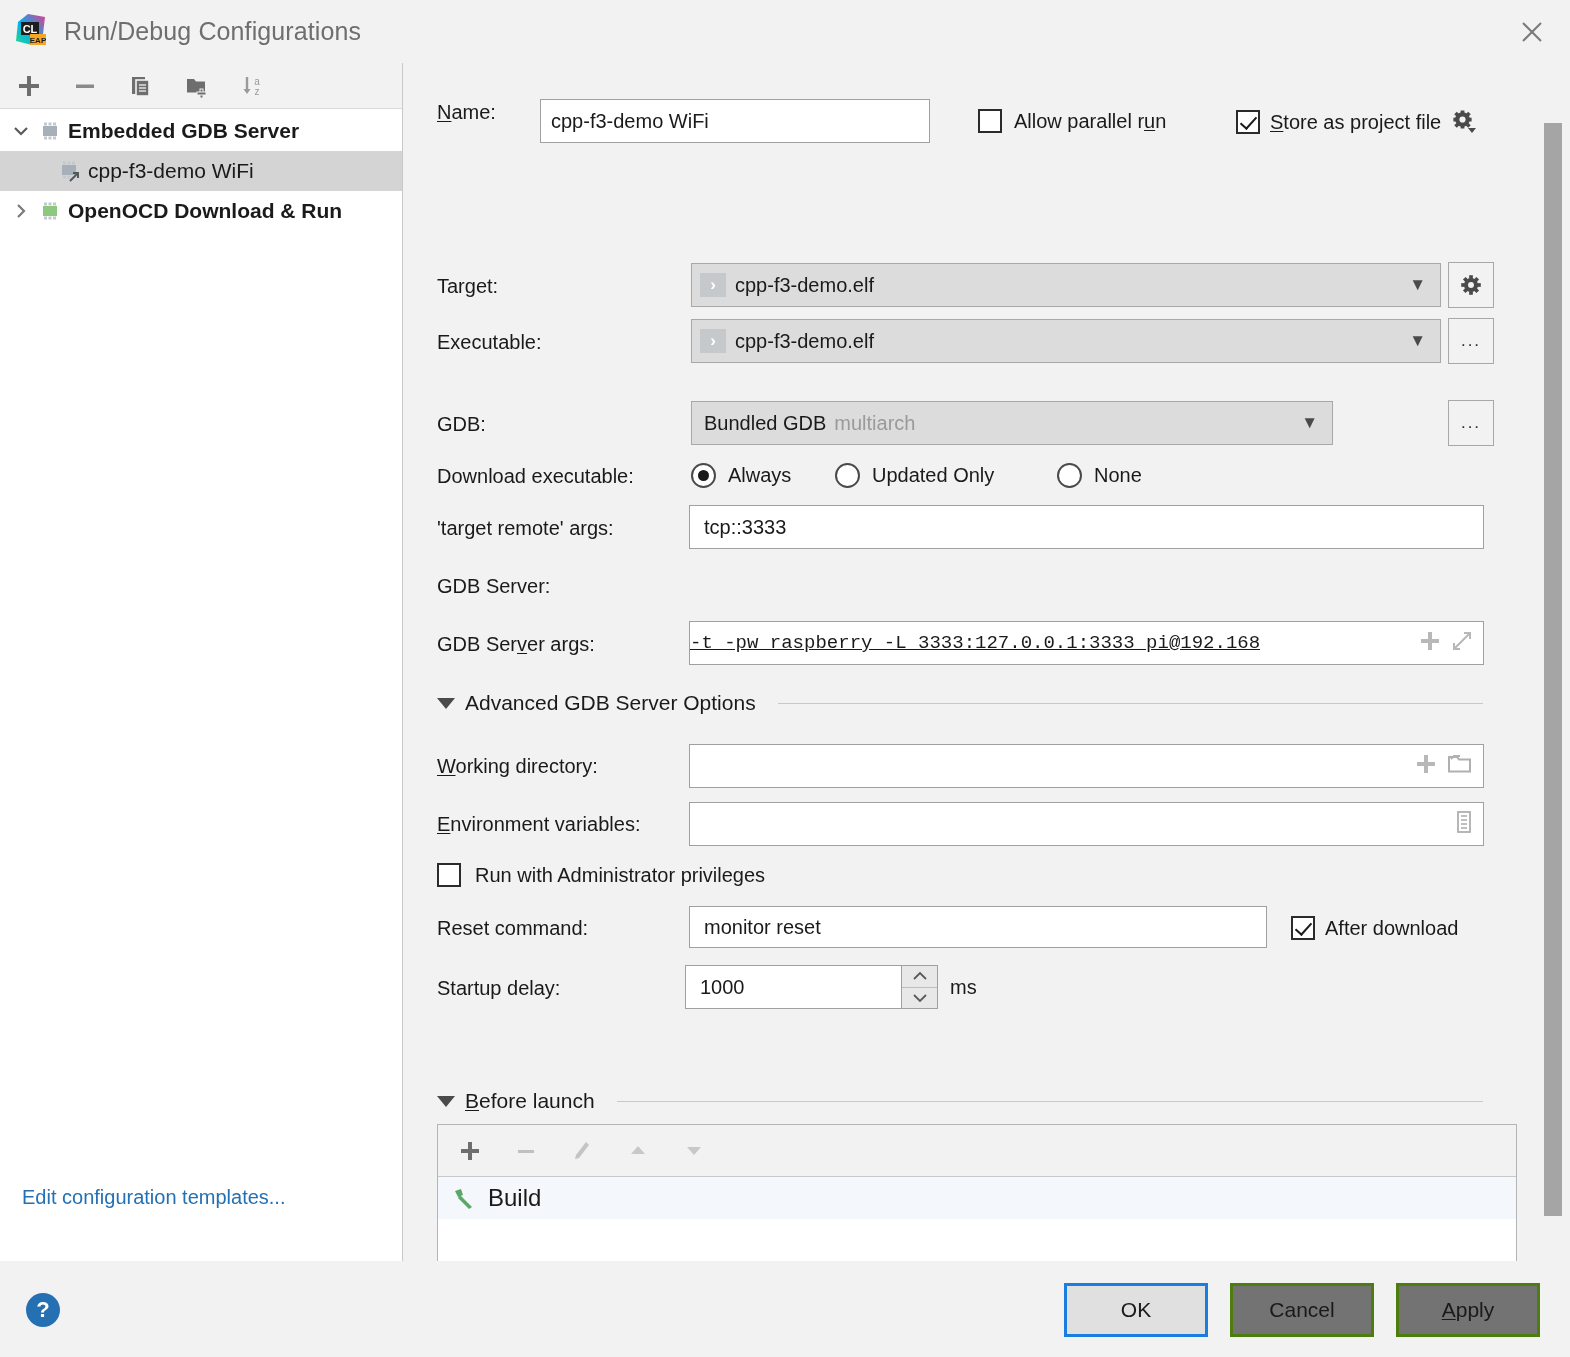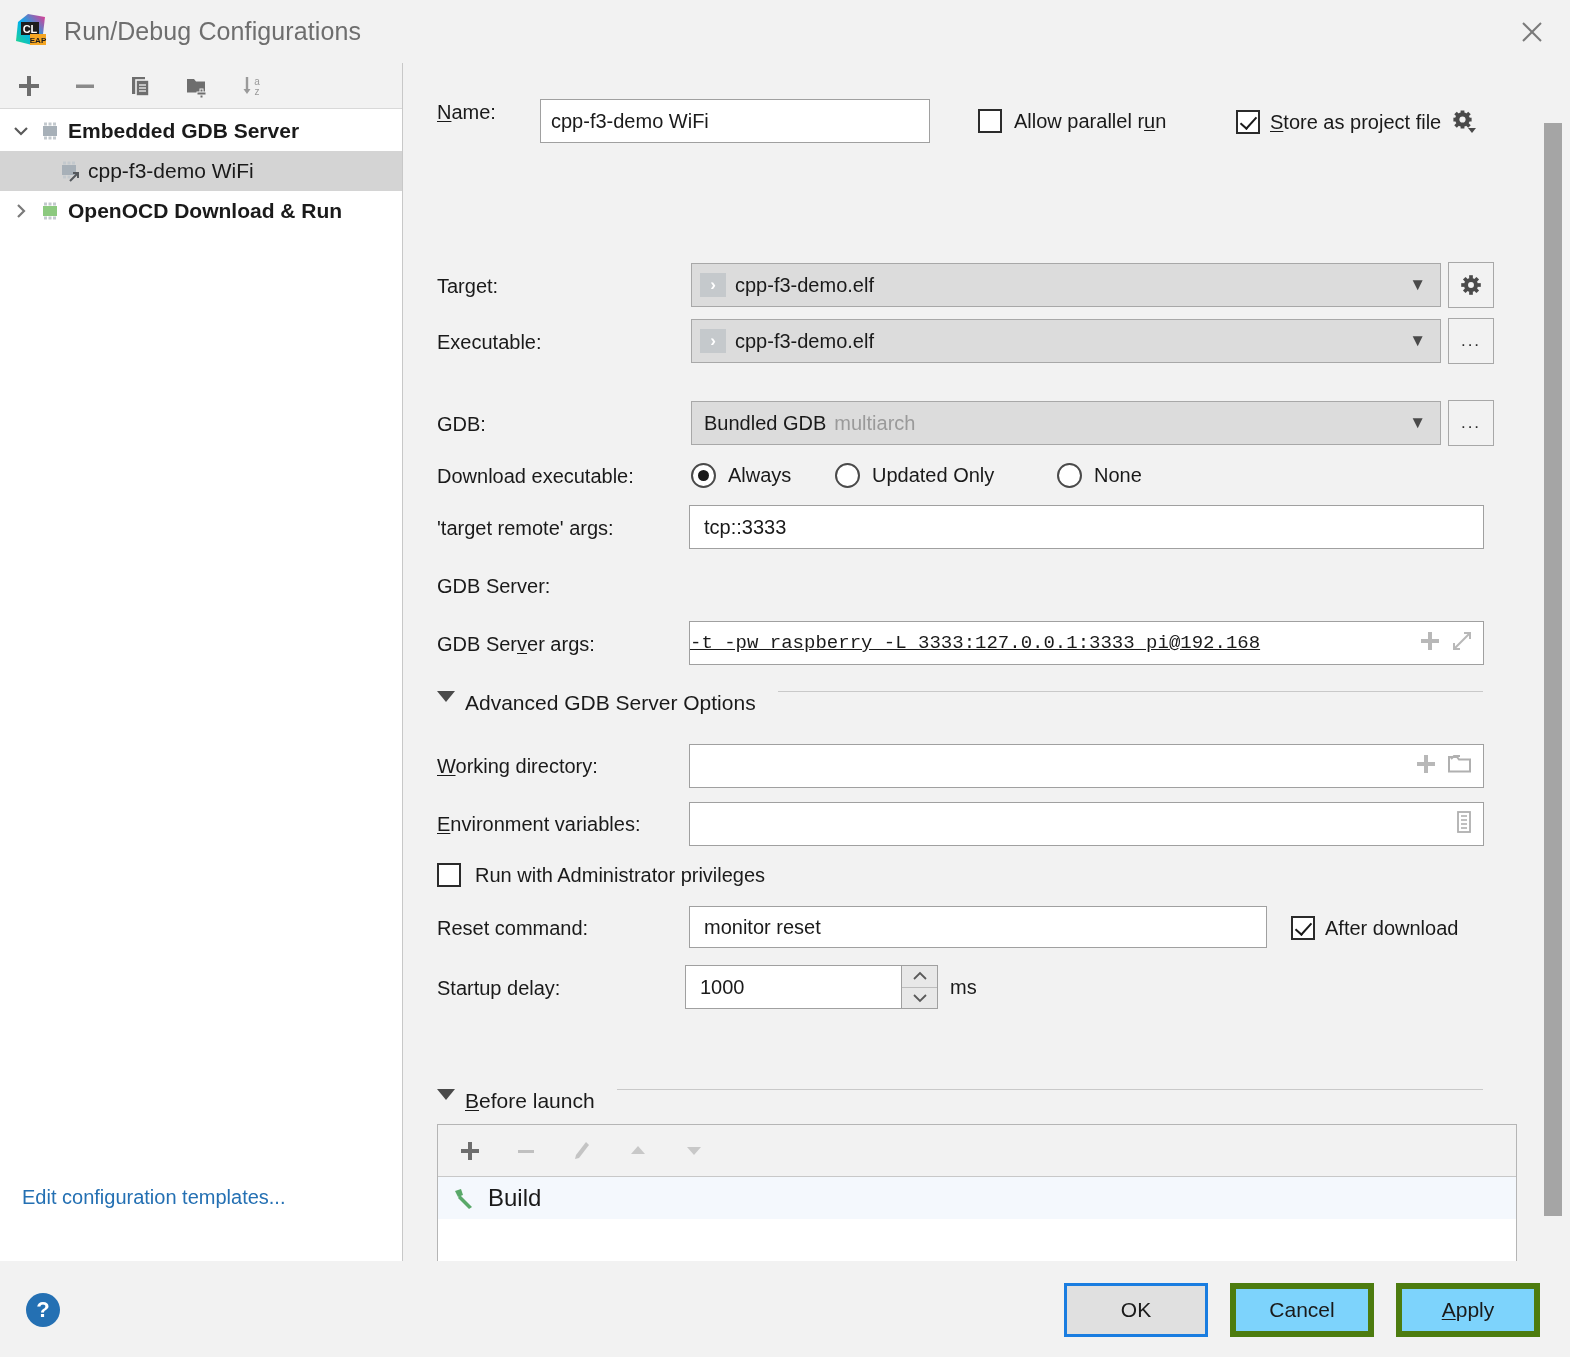--- a/index.html
+++ b/index.html
@@ -209,21 +209,21 @@
     position: absolute;
     left: 5px; top: 5px;
     width: 11px; height: 11px;
     border-radius: 50%;
     background: #1a1a1a;
   }
 
   .mono { font-family: "Liberation Mono", monospace; font-size: 19px; }
 
   
-  .section-hdr { display: flex; gap: 10px; }
+  .section-hdr { display: flex; align-items: center; gap: 10px; }
   .tri {
     width: 0; height: 0;
     border-left: 9px solid transparent;
     border-right: 9px solid transparent;
     border-top: 11px solid #4a4a4a;
     cursor: pointer;
   }
   .sec-line { height: 1px; background: #c9c9c9; flex: 1 1 auto; margin-left: 12px; }
 
   
@@ -265,22 +265,22 @@
   }
   .help-btn {
     width: 34px; height: 34px; border-radius: 50%;
     background: #2470b3; color: #fff;
     display: flex; align-items: center; justify-content: center;
     font-size: 22px; font-weight: bold; cursor: pointer;
   }
   .btn-group { margin-left: auto; display: flex; gap: 22px; }
   .dlg-btn {
     width: 144px; height: 54px;
-    background: #7dd3fc;
-    border: 6px solid #4d7c0f;
+    background: #737373;
+    border: 3px solid #4d7c0f;
     display: flex; align-items: center; justify-content: center;
     font-size: 21px; cursor: pointer;
   }
   .dlg-btn.primary { border: 3px solid #1a7de0; background: #e0e0e0; }
 </style>
 </head>
 <body>
 
 <div class="dialog">
 
@@ -486,21 +486,21 @@
         <div class="combofield" style="position:absolute; left:288px; top:256px; width:750px;">
           <span class="elf-badge">›</span>
           <span>cpp-f3-demo.elf</span>
           <span class="chev">▼</span>
         </div>
         <div class="sq-btn" style="position:absolute; left:1045px; top:255px; font-size:17px; color:#2b2b2b; letter-spacing:2px;">...</div>
 
         <div class="row" style="left:34px; top:350px;">
           <span class="lbl">GDB:</span>
         </div>
-        <div class="combofield" style="position:absolute; left:288px; top:338px; width:750px; padding-left:12px;">
+        <div class="combofield" style="position:absolute; left:288px; top:338px; width:642px; padding-left:12px;">
           <span>Bundled GDB</span>
           <span style="color:#9a9a9a; margin-left:8px;">multiarch</span>
           <span class="chev">▼</span>
         </div>
         <div class="sq-btn" style="position:absolute; left:1045px; top:337px; font-size:17px; color:#2b2b2b; letter-spacing:2px;">...</div>
 
         <div class="row" style="left:34px; top:402px;">
           <span class="lbl">Download executable:</span>
         </div>
         <div class="row" style="left:288px; top:400px; gap:12px;">

